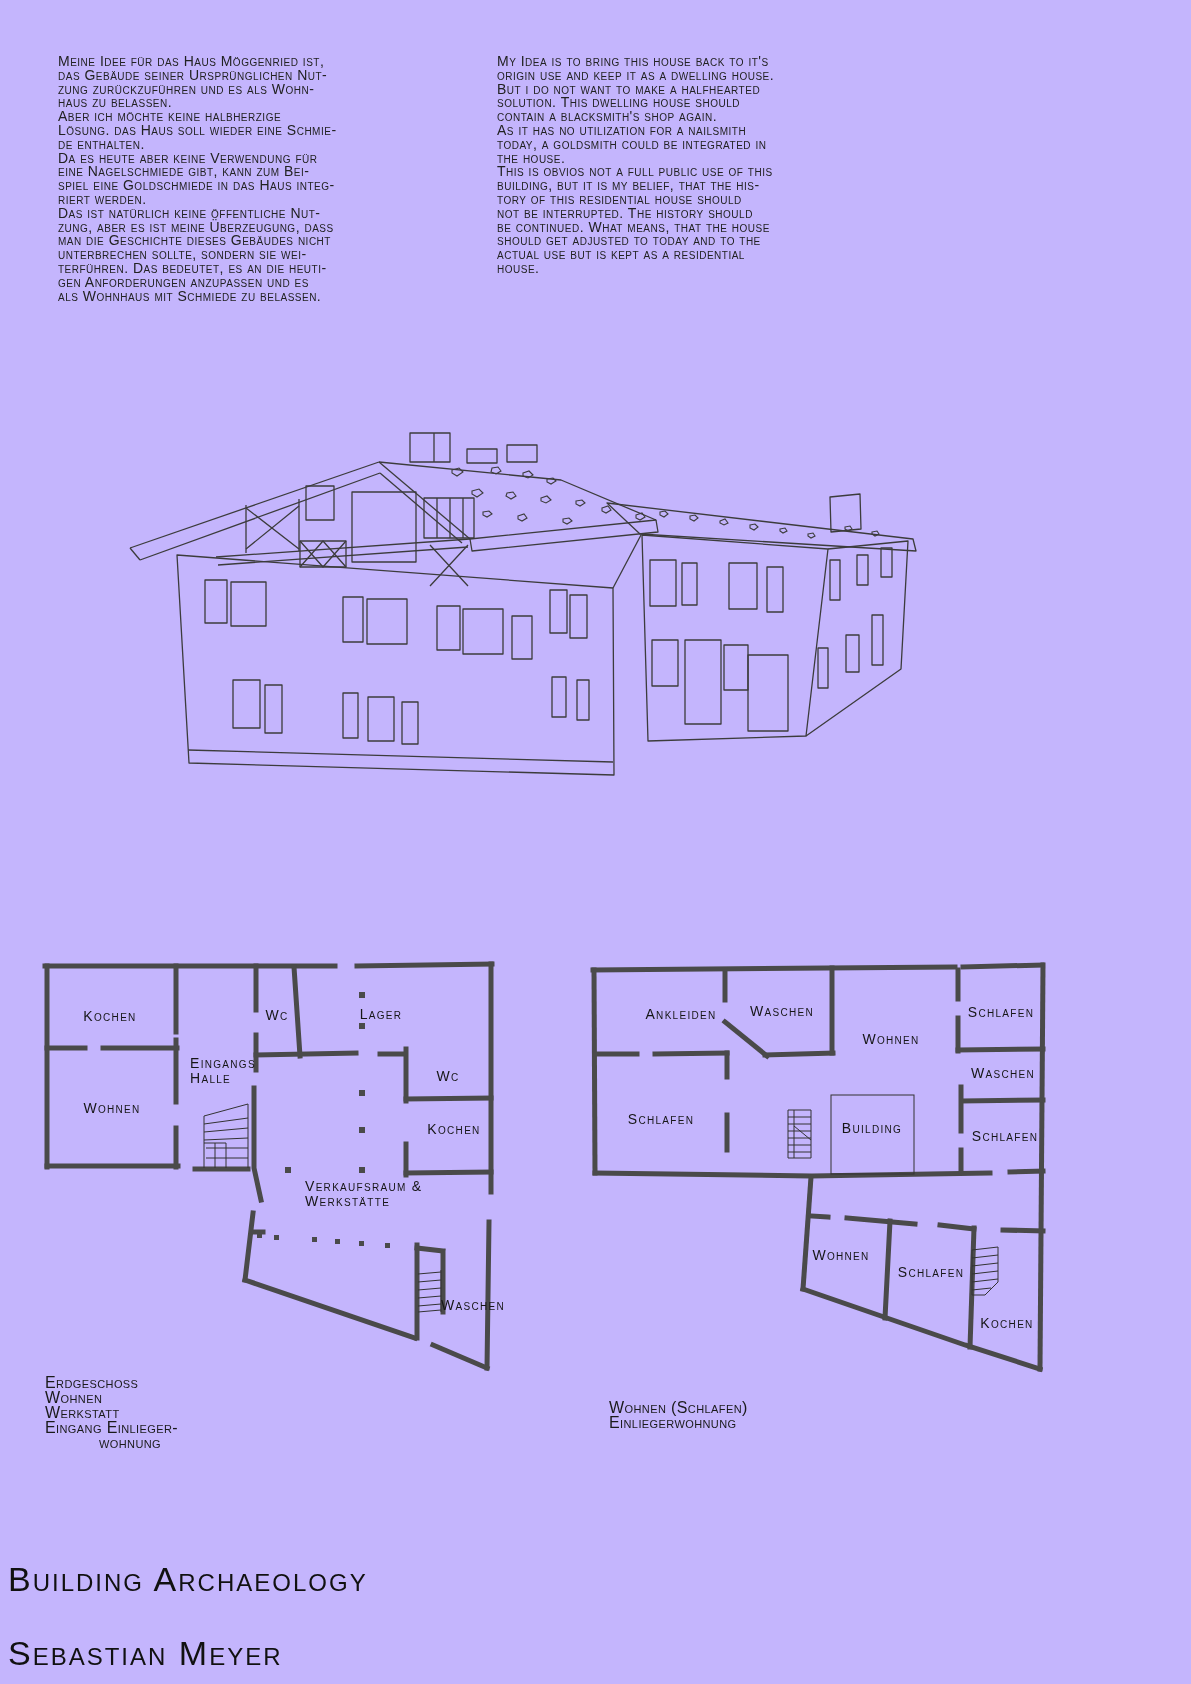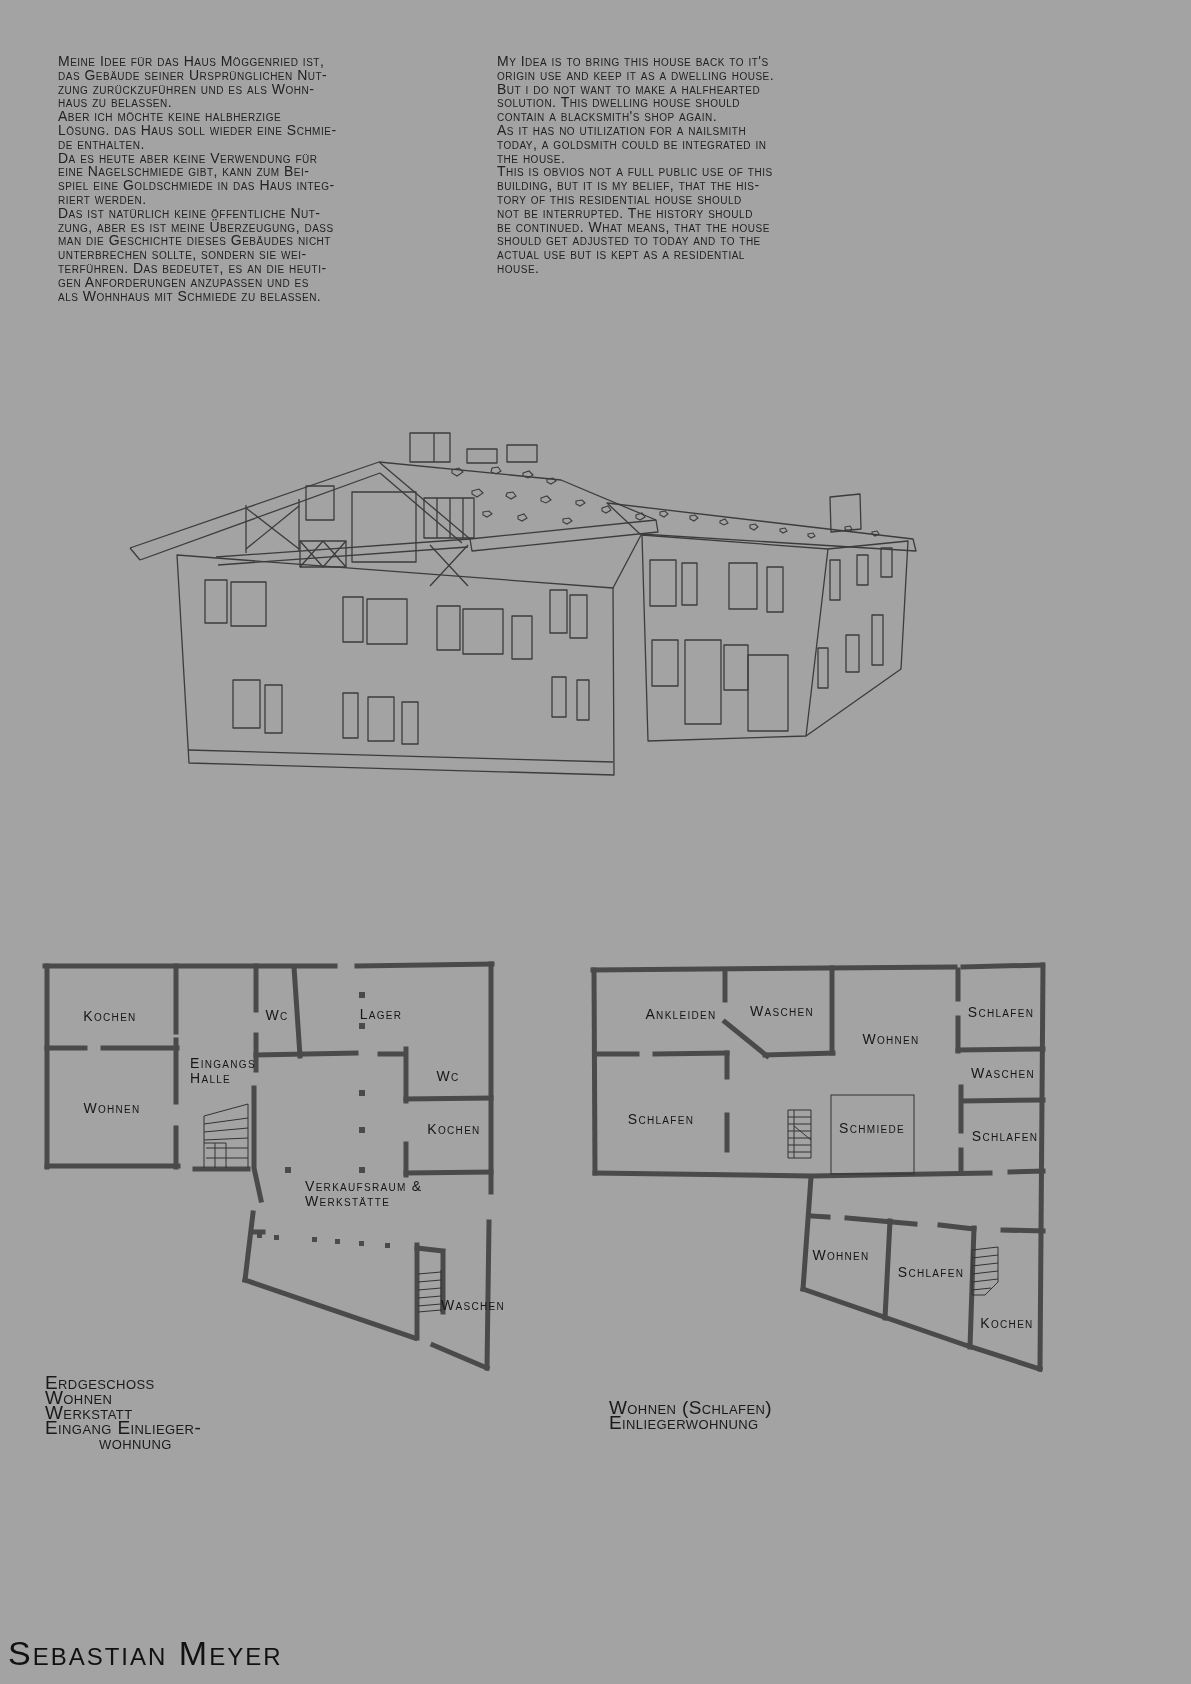--- a/index.html
+++ b/index.html
@@ -1,23 +1,23 @@
 <!DOCTYPE html>
 <html><head>
 <meta charset="utf-8">
 <style>
   html,body{margin:0;padding:0;background:#fff;}
-  #page{position:relative;width:1191px;height:1684px;background:#a3a3a3;overflow:hidden;
+  #page{position:relative;width:1191px;height:1684px;background:#c4b5fd;overflow:hidden;
         font-family:"Liberation Sans",sans-serif;color:#1c1c1c;}
   .col{position:absolute;font-variant:small-caps;font-size:14px;line-height:13.8px;
        letter-spacing:.5px;color:#222;white-space:nowrap;}
   .plan-label{position:absolute;font-variant:small-caps;font-size:14px;letter-spacing:1.3px;
        color:#161616;white-space:nowrap;}
   .centered{transform:translate(-50%,-50%);}
-  .caption{position:absolute;font-variant:small-caps;font-size:19px;line-height:15px;
+  .caption{position:absolute;font-variant:small-caps;font-size:16px;line-height:15px;
        letter-spacing:.4px;color:#1a1a1a;white-space:nowrap;}
   .footer-line{position:absolute;left:8px;font-variant:small-caps;font-size:34px;
        letter-spacing:2px;color:#111;white-space:nowrap;}
   svg{position:absolute;left:0;top:0;}
   .indent{padding-left:54px;}
 </style>
 </head>
 <body>
 
 <div id="page">
@@ -247,33 +247,34 @@
   <div class="plan-label" style="left:305px;top:1178px;">Verkaufsraum &amp;</div>
   <div class="plan-label" style="left:305px;top:1193px;">Werkstätte</div>
   <div class="plan-label" style="left:441px;top:1297px;">Waschen</div>
 
   <div class="plan-label centered" style="left:658px;top:1014px;margin-left:23px;">Ankleiden</div>
   <div class="plan-label centered" style="left:782px;top:1011px;">Waschen</div>
   <div class="plan-label centered" style="left:891px;top:1039px;">Wohnen</div>
   <div class="plan-label centered" style="left:1001px;top:1012px;">Schlafen</div>
   <div class="plan-label centered" style="left:1003px;top:1073px;">Waschen</div>
   <div class="plan-label centered" style="left:661px;top:1119px;">Schlafen</div>
-  <div class="plan-label centered" style="left:872px;top:1128px;">Schmiede</div>
+  <div class="plan-label centered" style="left:872px;top:1128px;">Building</div>
   <div class="plan-label centered" style="left:1005px;top:1136px;">Schlafen</div>
   <div class="plan-label centered" style="left:841px;top:1255px;">Wohnen</div>
   <div class="plan-label centered" style="left:931px;top:1272px;">Schlafen</div>
   <div class="plan-label centered" style="left:1007px;top:1323px;">Kochen</div>
 
   <div class="caption" style="left:45px;top:1375px;">
     <div>Erdgeschoss</div>
     <div>Wohnen</div>
     <div>Werkstatt</div>
     <div>Eingang Einlieger-</div>
     <div class="indent">wohnung</div>
   </div>
   <div class="caption" style="left:609px;top:1400px;">
     <div>Wohnen (Schlafen)</div>
     <div>Einliegerwohnung</div>
   </div>
 
+  <div class="footer-line" style="top:1560px;">Building Archaeology</div>
   <div class="footer-line" style="top:1634px;">Sebastian Meyer</div>
 
 </div>
 
 </body></html>

